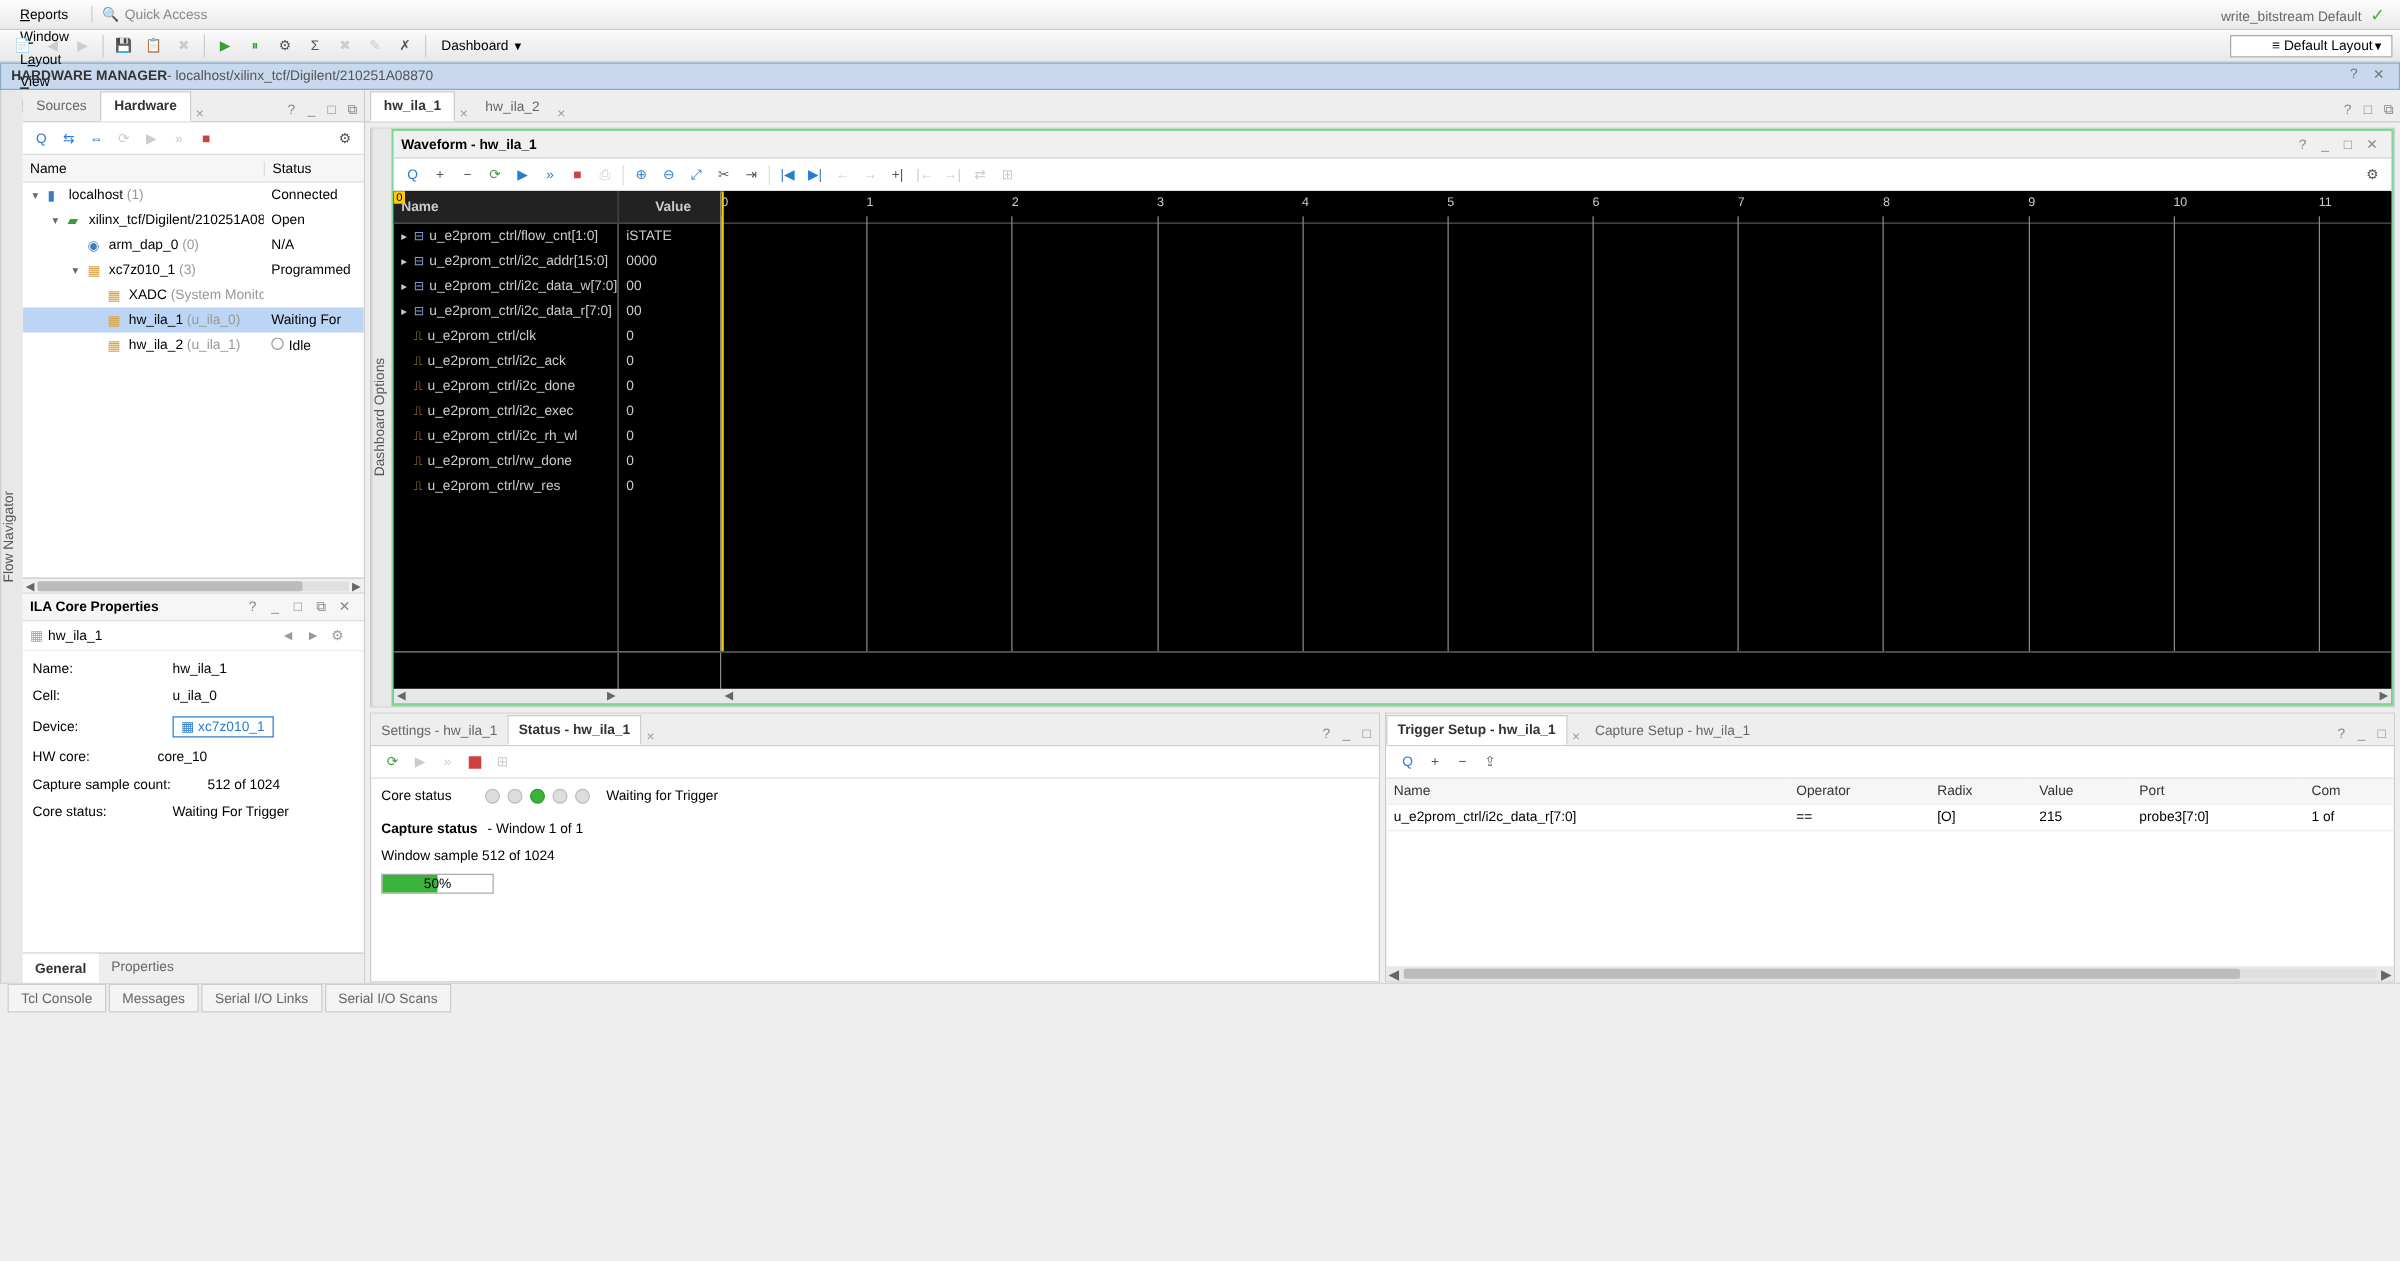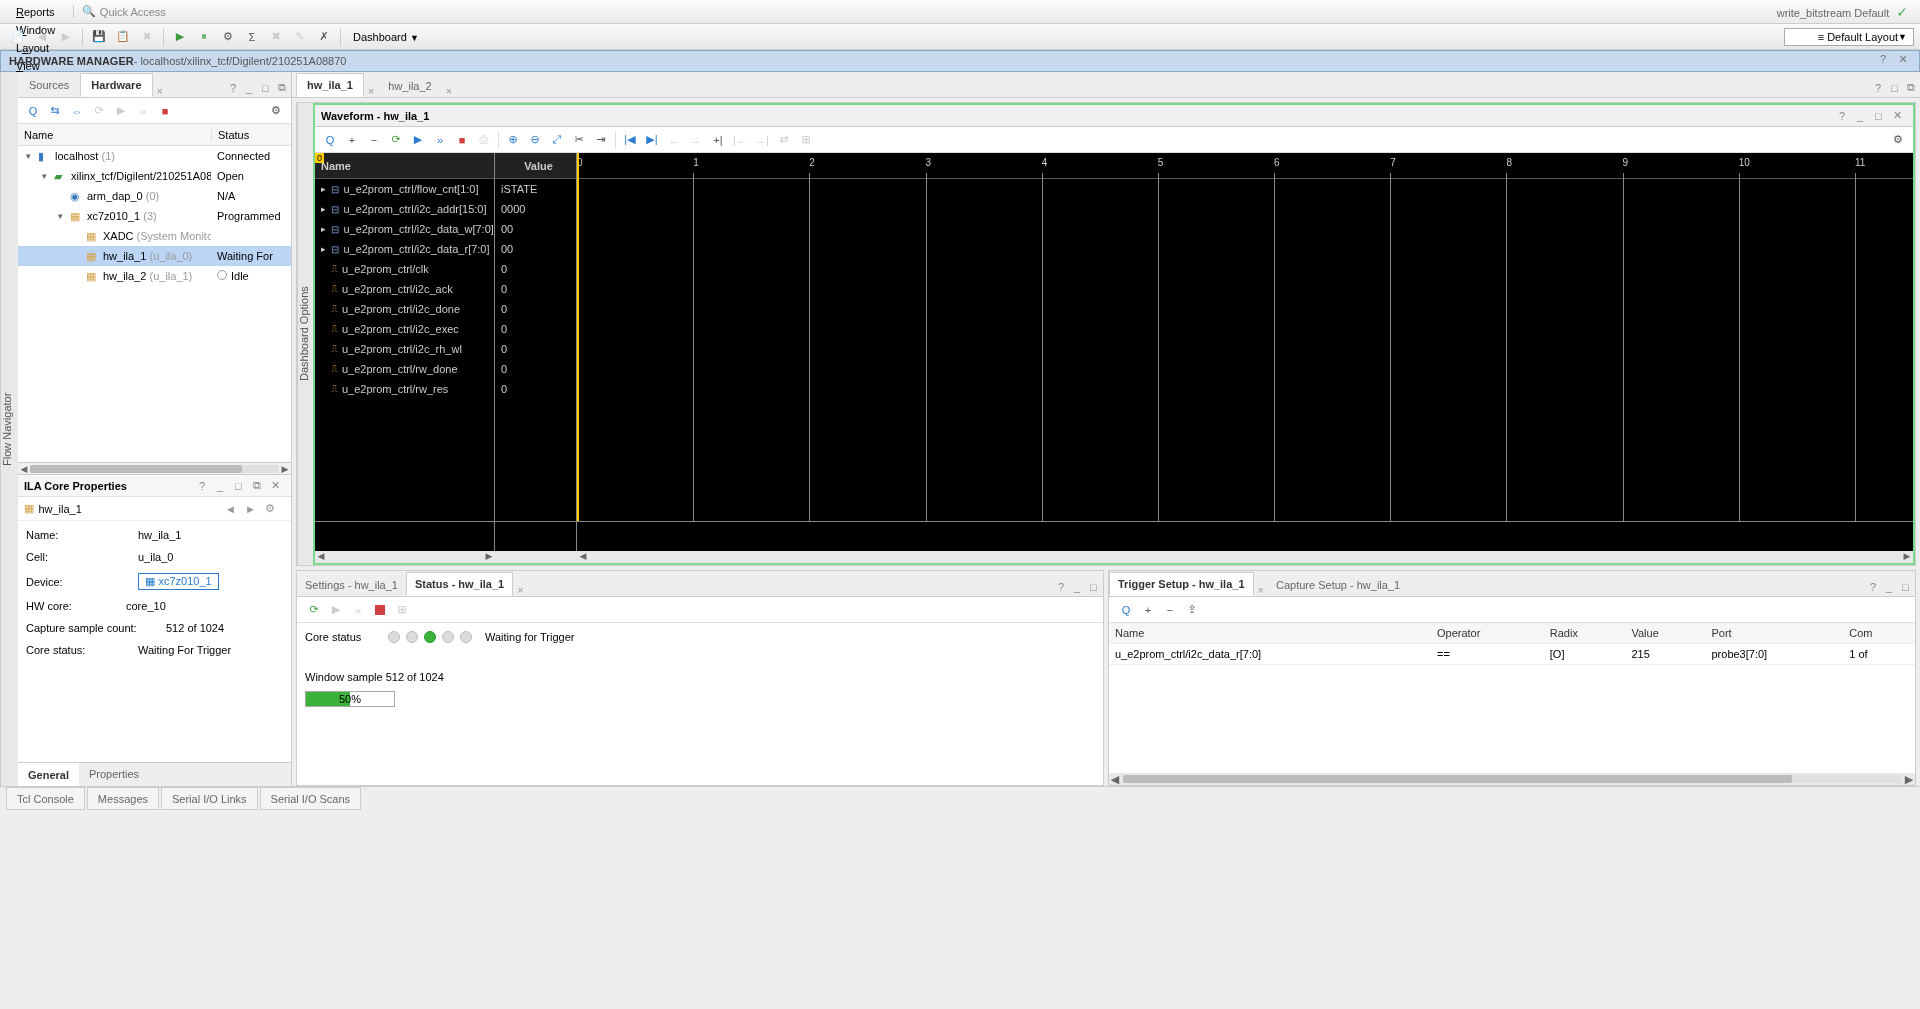--- a/index.html
+++ b/index.html
@@ -129,21 +129,21 @@
 .lp-tabs .tab { padding: 5px 8px; cursor: pointer; color: #666; text-align: center; }
 .lp-tabs .tab.active { background: white; border: 1px solid #ccc; border-bottom: 1px solid white; font-weight: bold; color: #333; }
 .lp-tabs .close-x { padding: 0 4px; color: #999; cursor: pointer; }
 .lp-tabs .spacer { flex: 1; }
 .lp-tabs .icon { width: 16px; padding: 3px; color: #888; cursor: pointer; }
 .lp-toolbar { height: 26px; display: flex; align-items: center; padding: 0 6px; border-bottom: 1px solid #ddd; background: white; }
 .lp-toolbar .tbtn { width: 22px; height: 20px; display: flex; align-items: center; justify-content: center; color: #555; cursor: pointer; }
 .lp-toolbar .tbtn.disabled { color: #ccc; }
 .lp-toolbar .tbtn.red .sq { width: 10px; height: 10px; background: #d04040; }
 .lp-body { flex: 1; padding: 8px; }
-.core-status { display: flex; align-items: flex-end; margin-bottom: 28px; }
+.core-status { display: flex; align-items: flex-end; margin-bottom: 14px; }
 .core-status .label { width: 80px; }
 .core-status .dot { width: 12px; height: 12px; border-radius: 50%; background: #ddd; border: 1px solid #bbb; margin: 0 3px; }
 .core-status .dot.active { background: #3bb33b; border-color: #2a9a2a; }
 .core-status .text { margin-left: 10px; }
 .capture-status { display: flex; align-items: center; margin-bottom: 10px; }
 .capture-status .label { font-weight: bold; margin-right: 8px; }
 .progress-bar { width: 90px; height: 16px; border: 1px solid #aaa; background: white; position: relative; }
 .progress-bar .fill { height: 100%; background: #3bb33b; }
 .progress-bar .pct { position: absolute; top: 1px; left: 0; width: 100%; text-align: center; }
 
@@ -516,20 +516,24 @@
         <div class="lp-body">
           <div class="core-status">
             <span class="label">Core status</span>
             <span class="dot"></span>
             <span class="dot"></span>
             <span class="dot active"></span>
             <span class="dot"></span>
             <span class="dot"></span>
             <span class="text">Waiting for Trigger</span>
           </div>
+          <div class="capture-status">
+            <span class="label">Capture status</span>
+            <span>- Window 1 of 1</span>
+          </div>
           <div style="margin-bottom:8px;">Window sample 512 of 1024</div>
           <div class="progress-bar">
             <div class="fill" id="progress-fill" style="width: 50%;"></div>
             <div class="pct" id="progress-pct">50%</div>
           </div>
         </div>
       </div>
 
       <div class="lp-panel">
         <div class="lp-tabs" id="trigger-tabs">

